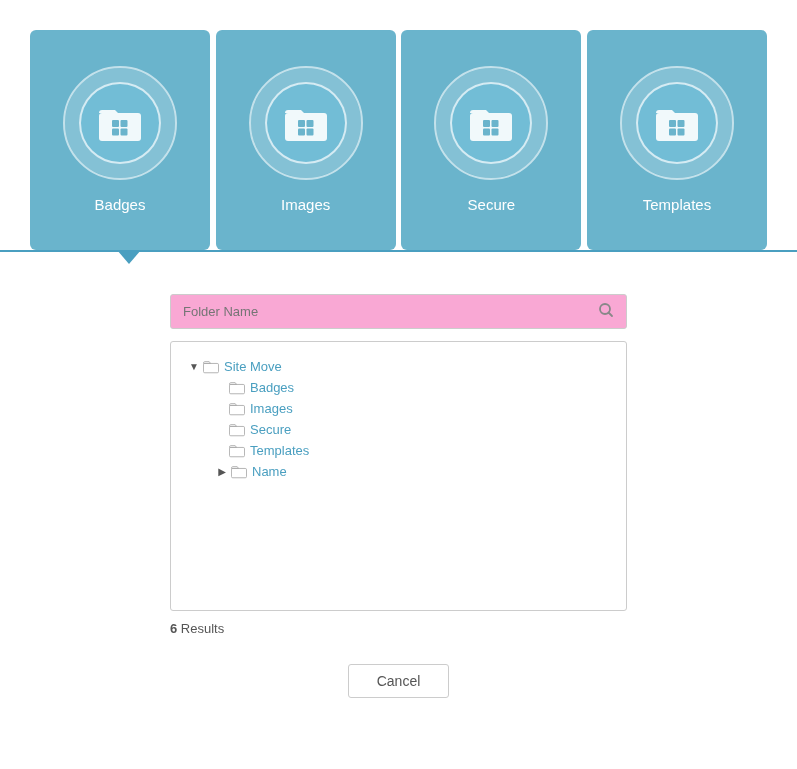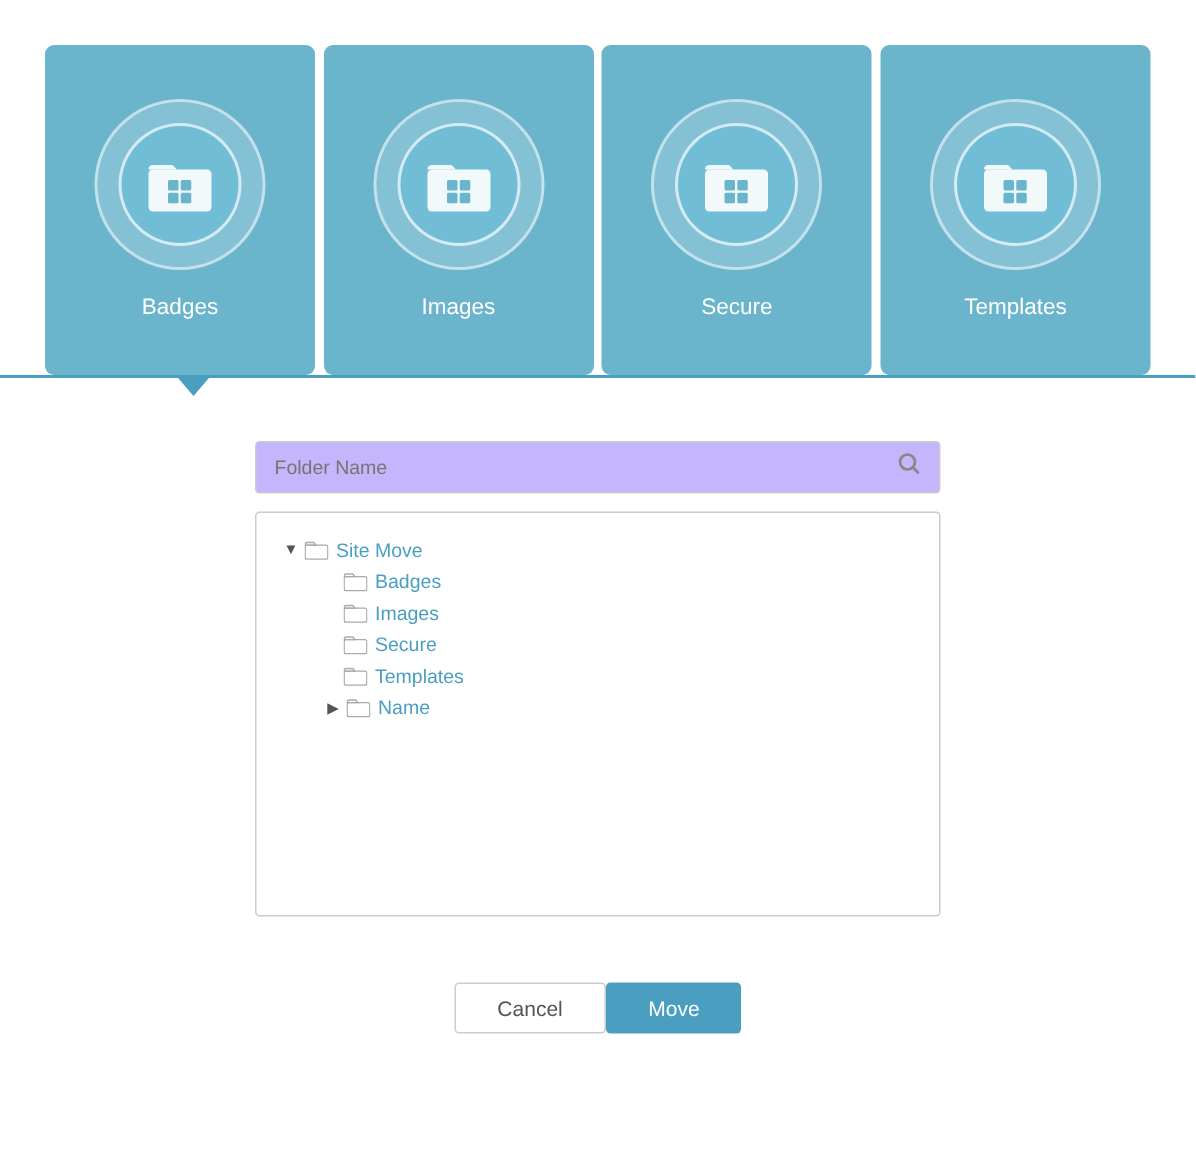--- a/index.html
+++ b/index.html
@@ -118,21 +118,21 @@
       margin-bottom: 14px;
       text-transform: uppercase;
     }
 
     .search-row {
       display: flex;
       align-items: center;
       border: 1px solid #ccc;
       border-radius: 3px;
       margin-bottom: 12px;
-      background: #c4b5fd;
+      background: #f9a8d4;
       gap: 24px;
     }
 
     .search-input {
       flex: 1;
       border: none;
       outline: none;
       padding: 9px 12px;
       font-size: 13px;
       color: #555;
@@ -213,21 +213,21 @@
     }
 
     .results-text strong {
       font-weight: bold;
     }
 
     
     .button-row {
       display: flex;
       justify-content: center;
-      margin-top: 44px;
+      margin-top: 28px;
     }
 
     .btn-cancel {
       padding: 8px 28px;
       border: 1px solid #ccc;
       background: #fff;
       color: #555;
       font-size: 14px;
       border-radius: 3px;
       cursor: pointer;
@@ -382,18 +382,21 @@
       <span class="folder-icon-small"><svg viewBox="0 0 18 14" fill="none" xmlns="http://www.w3.org/2000/svg">
       <rect x="0.5" y="3" width="17" height="10.5" rx="1.5" fill="none" stroke="#aaa" stroke-width="1"></rect>
       <path d="M0.5 3 Q0.5 1 2 1 L7 1 L8.5 3 Z" fill="none" stroke="#aaa" stroke-width="1"></path>
     </svg></span>
       <span class="item-label">Name</span>
     </div>
         </div>
       </div>
   </div>
 
+  <div class="results-text">
+    <strong>6</strong>
+    <span>Results</span>
+  </div>
 
   <div class="button-row">
     <button class="btn-cancel">Cancel</button>
-    <button class="btn-move">Move</button>
   </div>
 </div>
 
 </body></html>

